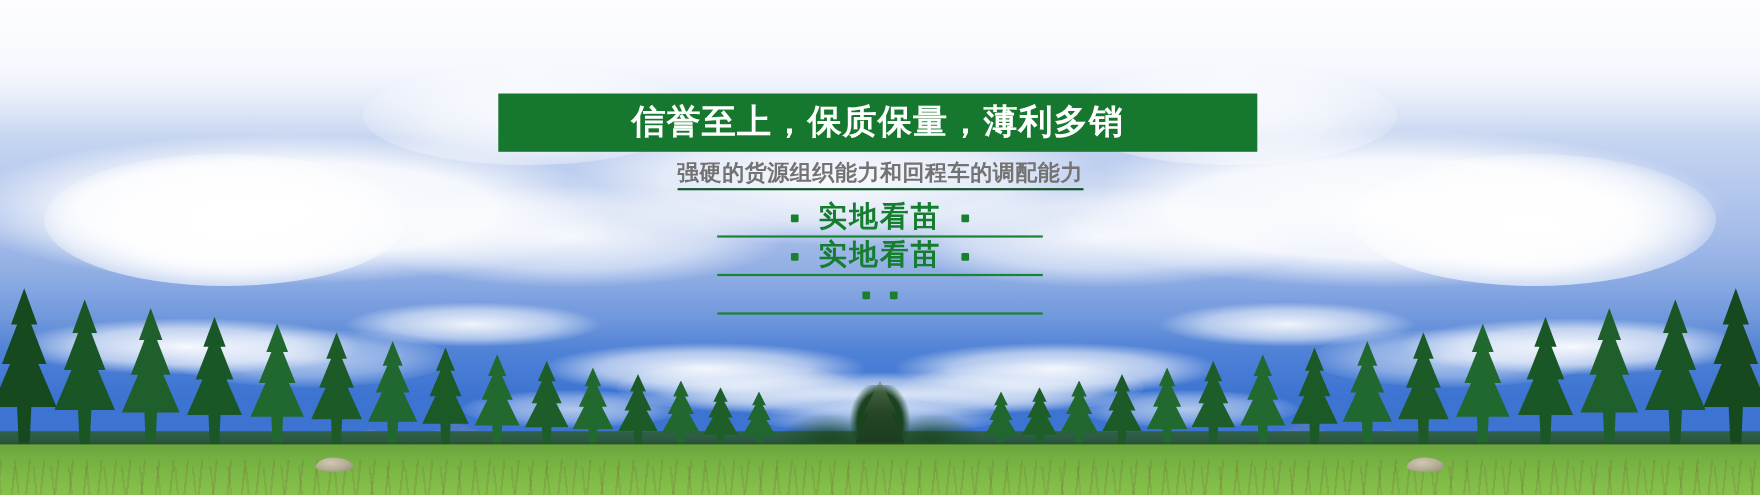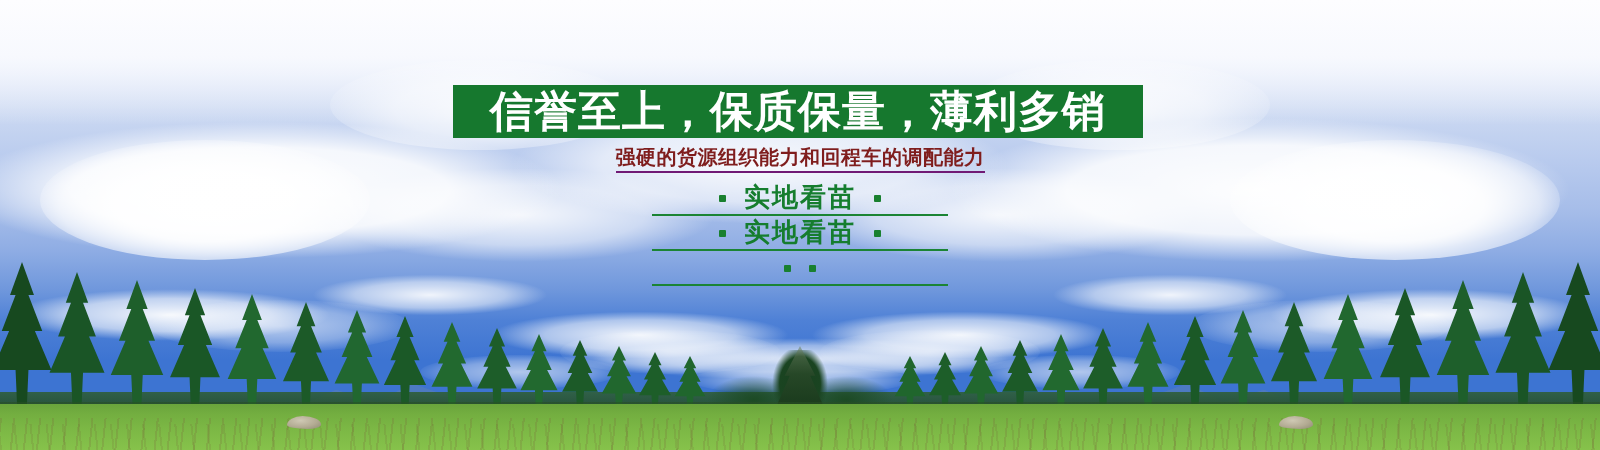--- a/index.html
+++ b/index.html
@@ -151,40 +151,40 @@
 
   .title-bar {
     position:absolute;
     left:453px; top:85px;
     width:690px; height:53px;
     background:#16782e;
     display:flex; align-items:center; justify-content:center;
   }
   .title-bar .title-text {
     color:#ffffff;
-    font-size:43px;
+    font-size:31px;
     font-weight:bold;
     letter-spacing:1px;
     line-height:1;
     white-space:nowrap;
     font-family:"DejaVu Sans","Liberation Sans",sans-serif;
   }
 
   .subtitle {
     position:absolute;
     left:0; top:146px; width:1600px;
     text-align:center;
   }
   .subtitle .sub-text {
     display:inline-block;
-    color:#7f1d1d;
+    color:#737373;
     font-size:20px;
     font-weight:bold;
     letter-spacing:0.5px;
-    border-bottom:2px solid #701a75;
+    border-bottom:2px solid #14532d;
     padding-bottom:2px;
     line-height:1.15;
     white-space:nowrap;
   }
 
   .feature-list {
     position:absolute;
     left:0; top:181px; width:1600px;
   }
   .feature-row {

